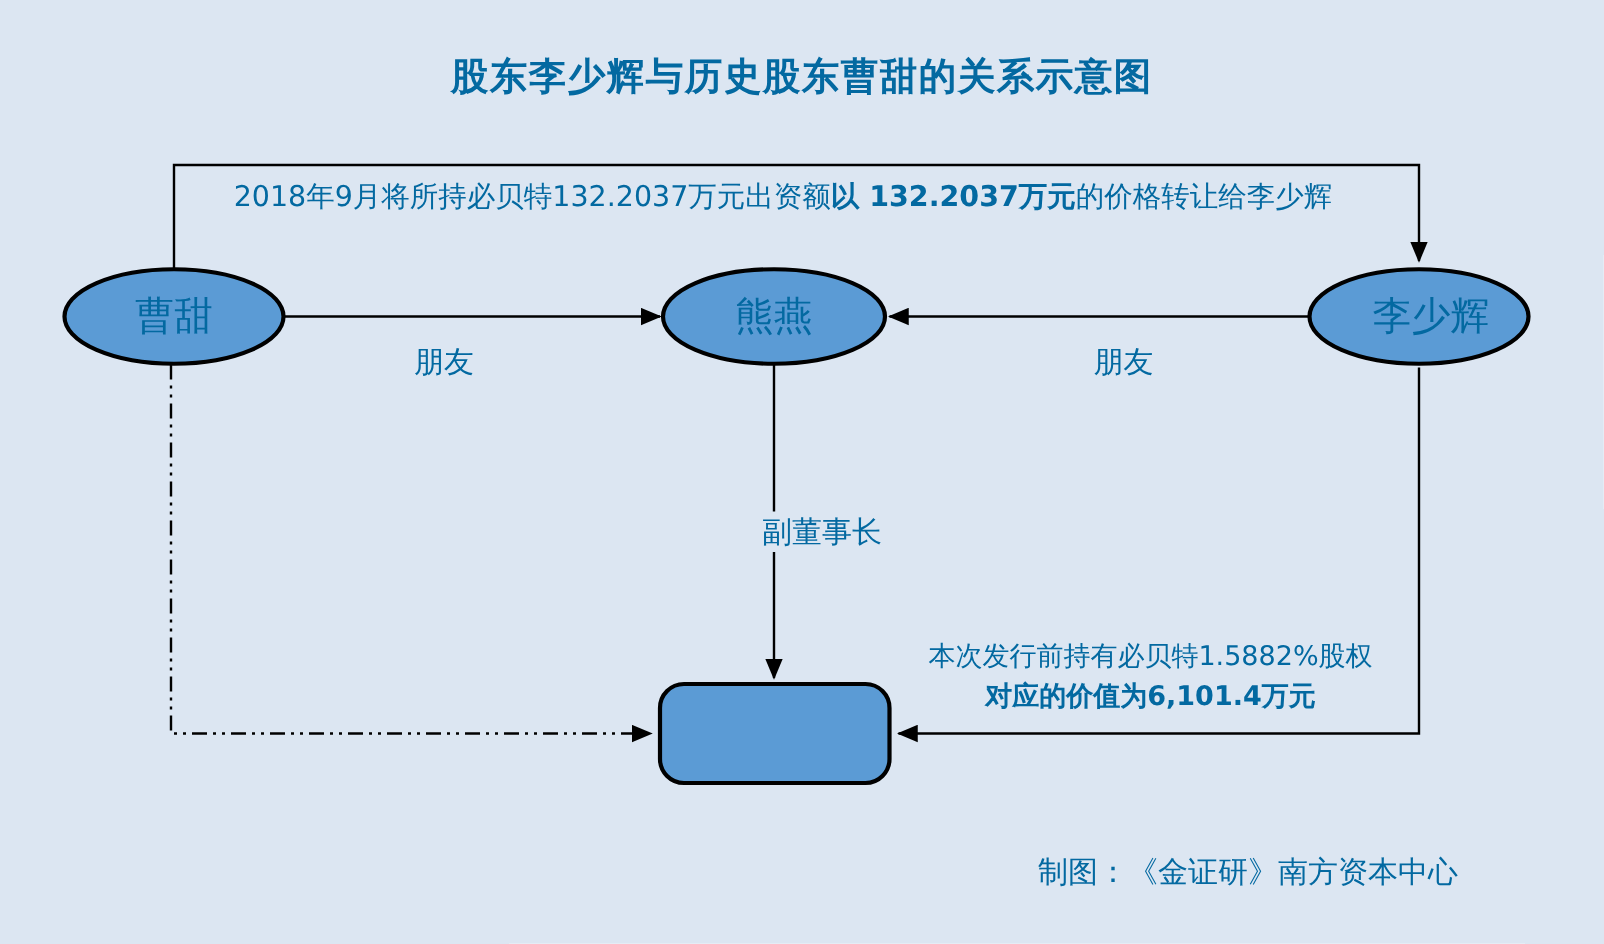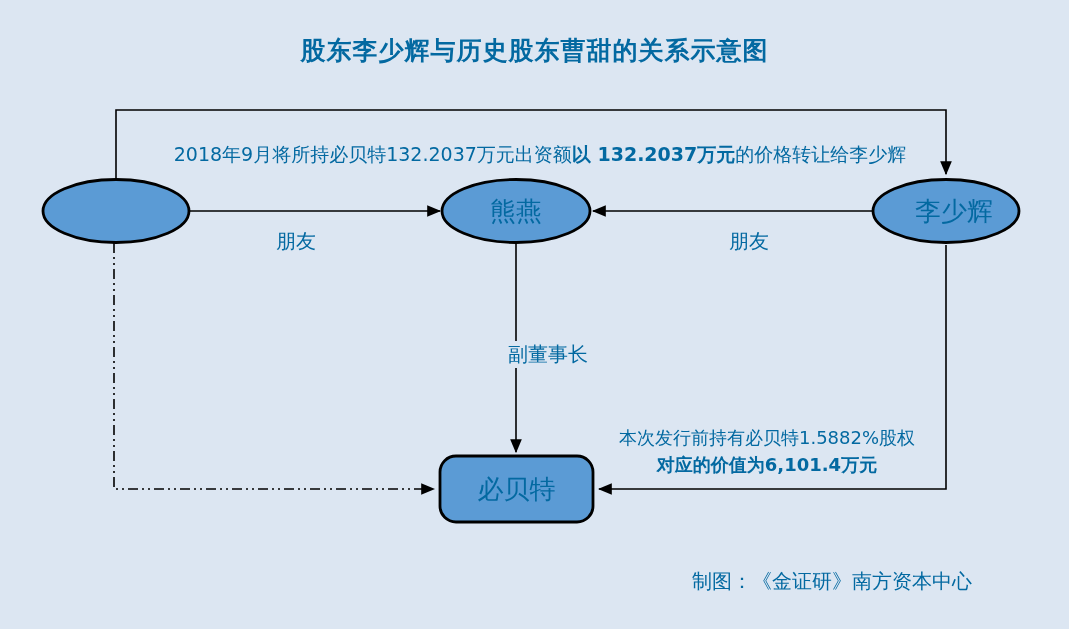--- a/index.html
+++ b/index.html
@@ -9,22 +9,22 @@
     font-family:"DejaVu Sans","Liberation Sans",sans-serif;
     color:#0369a1;
   }
   .abs { position:absolute; }
   .diagram-svg { position:absolute; left:0; top:0; }
   .title {
     top:34px; left:0; width:100%;
     text-align:center; font-size:25px; font-weight:bold; letter-spacing:1px;
   }
   .transfer {
-    top:118px; left:125px; width:830px;
-    text-align:center; font-size:19px; white-space:nowrap;margin-top:24px;
+    top:118px; left:107px; width:830px;
+    text-align:center; font-size:19px; white-space:nowrap;
   }
   .transfer .bold-seg { font-weight:bold; }
   .node-label { font-size:26px; text-align:center; line-height:32px; }
   .label-cao   { left:43px;  top:195px; width:146px; }
   .label-xiong { left:443px; top:195px; width:146px; }
   .label-li    { left:881px; top:195px; width:146px; }
   .label-bibeite { left:440px; top:473px; width:153px; }
   .edge-label { font-size:20px; text-align:center; }
   .friend-left  { left:236px; top:228px; width:120px; }
   .friend-right { left:689px; top:228px; width:120px; }
@@ -68,23 +68,23 @@
     <ellipse cx="116" cy="211" rx="73" ry="31.5" stroke="#000000" stroke-width="2.8" fill="#5b9bd5"></ellipse>
     <ellipse cx="516" cy="211" rx="74" ry="31.5" stroke="#000000" stroke-width="2.8" fill="#5b9bd5"></ellipse>
     <ellipse cx="946" cy="211" rx="73" ry="31.5" stroke="#000000" stroke-width="2.8" fill="#5b9bd5"></ellipse>
     <rect x="440" y="456" width="153" height="66" rx="16" stroke="#000000" stroke-width="2.8" fill="#5b9bd5"></rect>
   </svg>
 
   <div class="abs title">股东李少辉与历史股东曹甜的关系示意图</div>
 
   <div class="abs transfer"><span>2018年9月将所持必贝特132.2037万元出资额</span><span class="bold-seg">以 132.2037万元</span><span>的价格转让给李少辉</span></div>
 
+  <div class="abs node-label label-cao">曹甜</div>
   <div class="abs node-label label-xiong">熊燕</div>
   <div class="abs node-label label-li">李少辉</div>
-  <div class="abs node-label label-bibeite">必贝特</div>
 
   <div class="abs edge-label friend-left">朋友</div>
   <div class="abs edge-label friend-right">朋友</div>
   <div class="abs edge-label vice-chairman">副董事长</div>
 
 
   <div class="abs note note-right">
     <div>本次发行前持有必贝特1.5882%股权</div>
     <div class="bold-line">对应的价值为6,101.4万元</div>
   </div>

